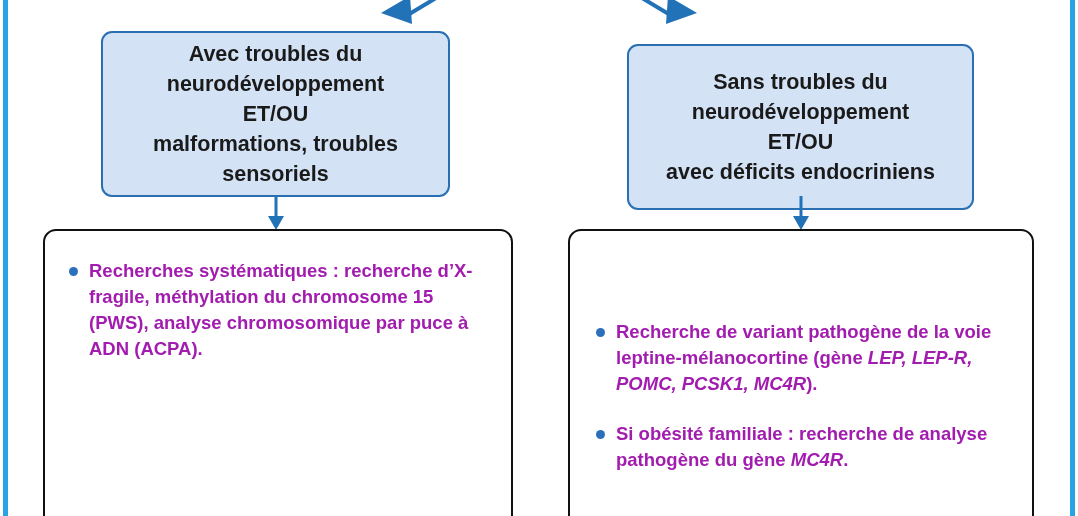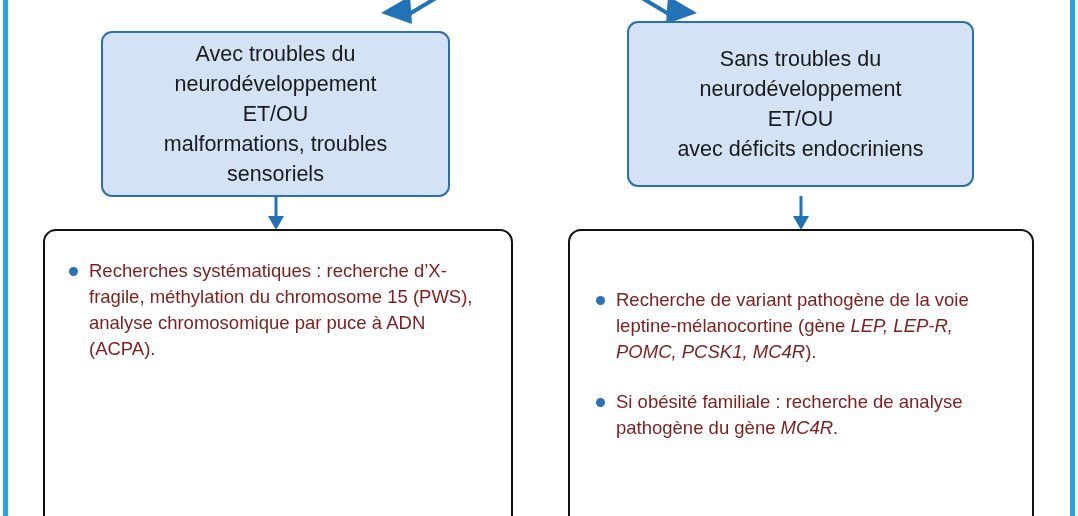--- a/index.html
+++ b/index.html
@@ -9,20 +9,21 @@
   }
   body {
     font-family: "Liberation Sans", sans-serif;
   }
   #page {
     position: relative;
     width: 1078px;
     height: 516px;
     background: #ffffff;
     overflow: hidden;
+    font-weight: bold;
   }
 
   
   .frame-rule {
     position: absolute;
     top: 0;
     width: 5px;
     height: 516px;
     background: #27a4e6;
   }
@@ -42,47 +43,47 @@
   }
   .cond-box .cond-text {
     text-align: center;
     font-size: 21.5px;
     line-height: 30px;
     color: #1a1a1a;
     white-space: pre-line;
     padding: 0 10px;
   }
   #cond-left  { left: 101px; top: 31px; width: 349px; height: 166px; }
-  #cond-right { left: 627px; top: 21px; width: 347px; height: 166px; }
+  #cond-right { left: 627px; top: 44px; width: 347px; height: 166px; }
 
   
   .action-box {
     position: absolute;
     box-sizing: border-box;
     background: #ffffff;
     border: 2.5px solid #111111;
     border-radius: 13px;
   }
   #action-left  { left: 43px;  top: 229px; width: 470px; height: 310px; }
   #action-right { left: 568px; top: 229px; width: 466px; height: 310px; }
 
   .bullet-list {
     list-style: none;
     margin: 0;
     padding: 0;
   }
   #action-left .bullet-list  { padding: 27px 20px 0 24px; }
-  #action-right .bullet-list { padding: 56px 18px 0 26px; }
+  #action-right .bullet-list { padding: 88px 18px 0 26px; }
 
   .bullet-item {
     position: relative;
     padding-left: 20px;
     font-size: 18.5px;
     line-height: 26px;
-    color: #7f1d1d;
+    color: #a21caf;
   }
   #action-left .bullet-item  { margin-bottom: 2px; }
   #action-right .bullet-item { margin-bottom: 24px; }
 
   .bullet-dot {
     position: absolute;
     left: 0;
     top: 9px;
     width: 9px;
     height: 9px;

